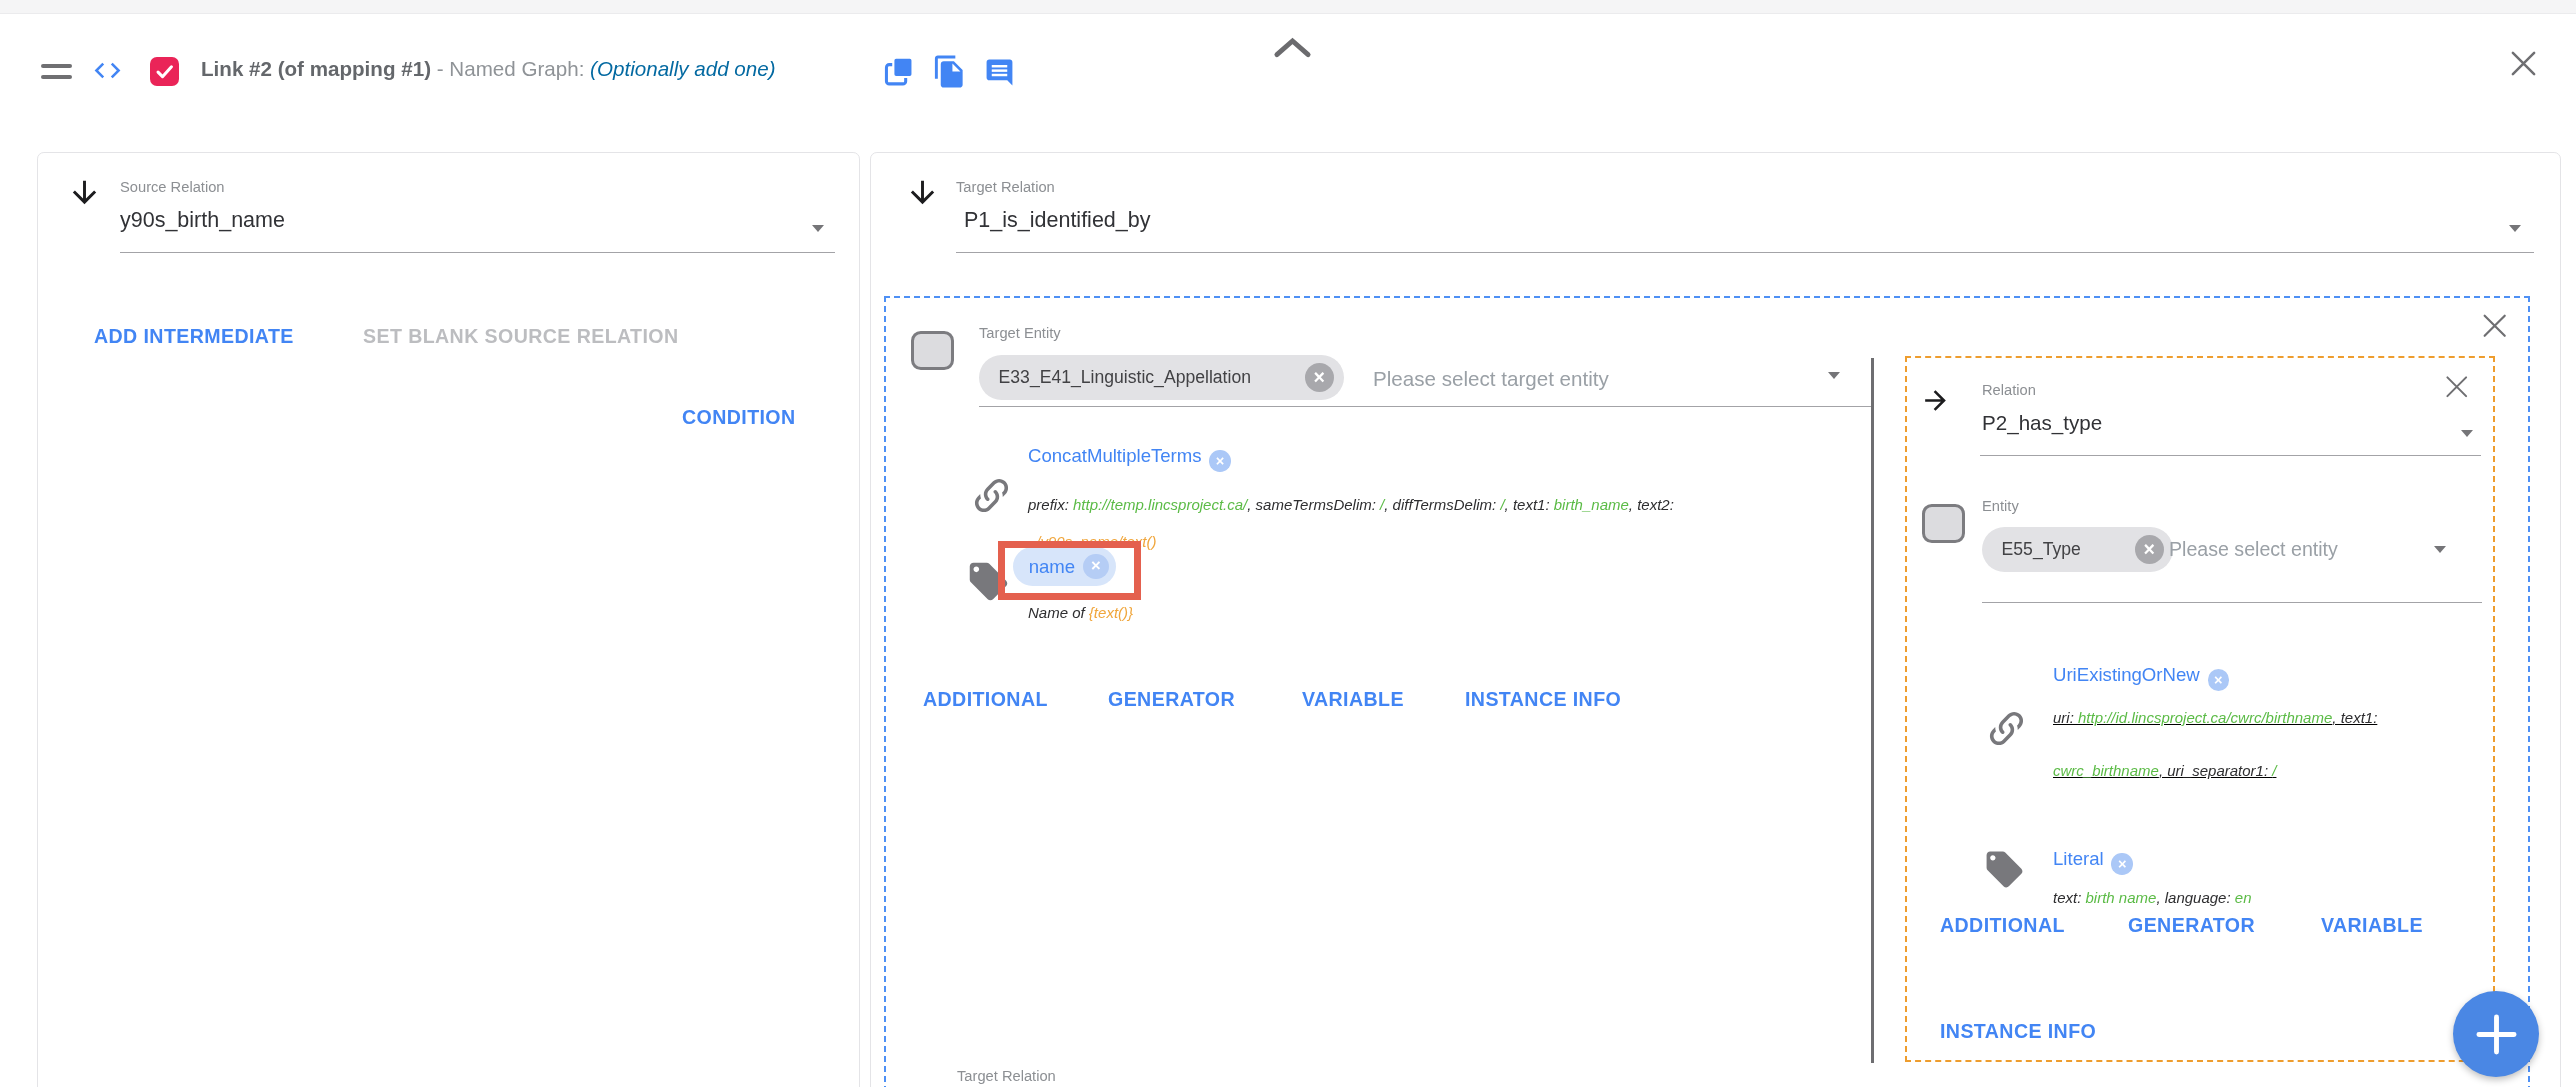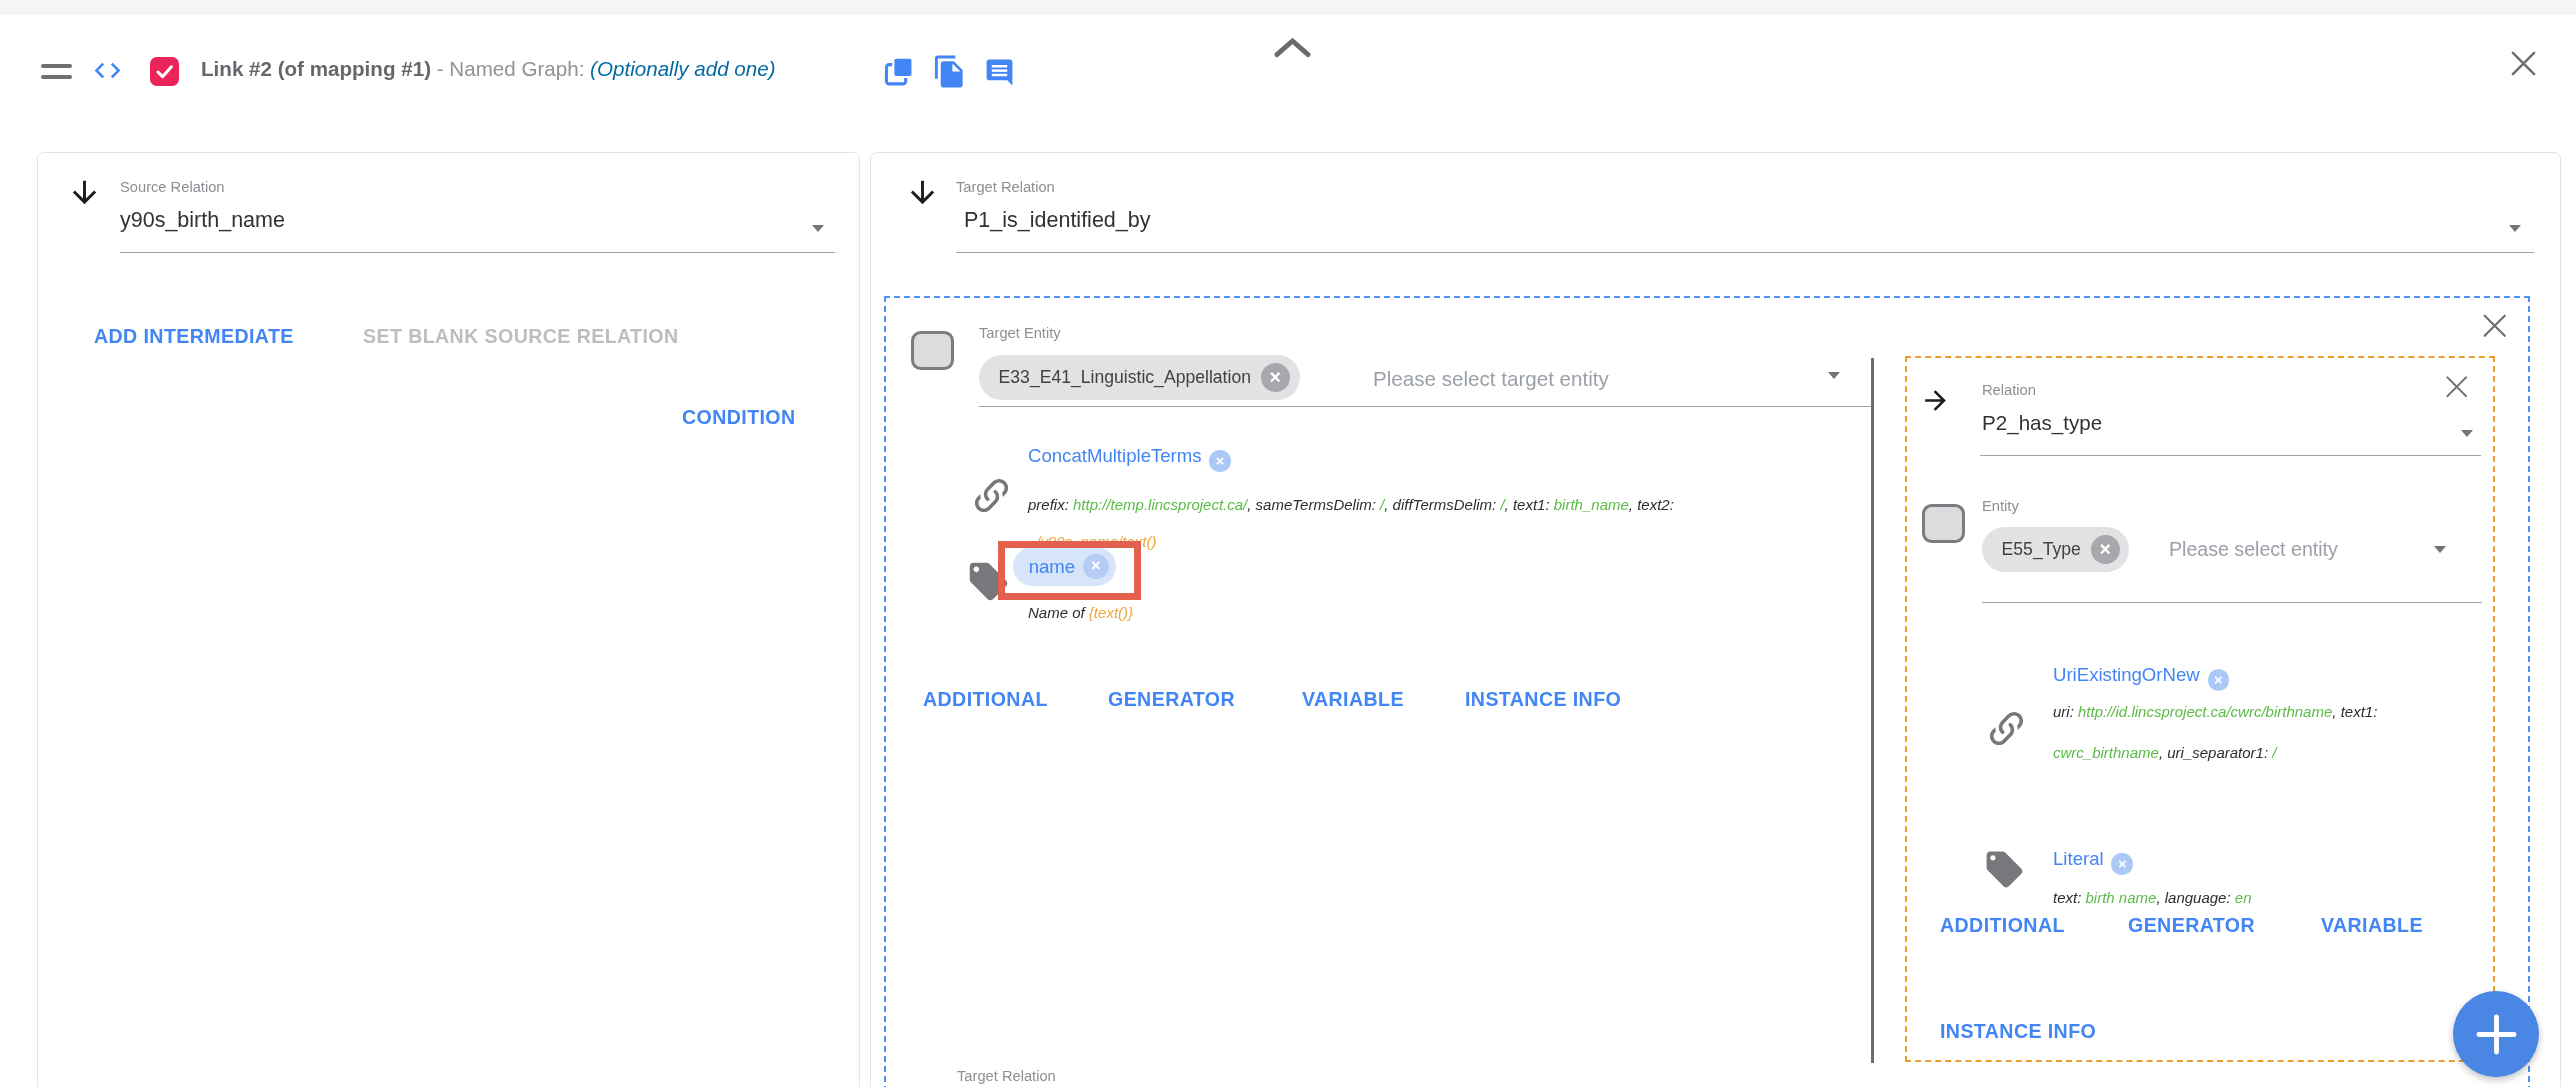--- a/index.html
+++ b/index.html
@@ -25,21 +25,21 @@
   .fld-label{font-size:14.7px;color:#8c8f93;}
   .fld-value{font-size:21.5px;color:#313236;}
   .underline{height:1px;background:#a3a3a7;}
   .caret{width:0;height:0;border-left:6.9px solid transparent;border-right:6.9px solid transparent;border-top:7.8px solid #757578;}
   .txt-btn{font-size:19.6px;font-weight:bold;color:#4285f4;letter-spacing:0.4px;white-space:nowrap;cursor:pointer;}
   .txt-btn.disabled{color:#bcbdc0;}
   
   #entity-box{left:884px;top:296px;width:1642px;height:852px;border:2.9px dashed #4e90f5;background:#fff;}
   #relation-box{left:1905px;top:356px;width:586px;height:702px;border:2.9px dashed #ee9d2e;background:#fff;}
   .mcheckbox{width:43px;height:39px;border:3.9px solid #7c7c80;background:#dcdcdf;border-radius:9.8px;box-sizing:border-box;}
-  .chip{display:inline-flex;align-items:center;background:#e2e2e5;border-radius:23.5px;height:45px;padding:0 9.8px 0 19.6px;}
+  .chip{display:inline-flex;align-items:center;background:#e2e2e5;border-radius:23.5px;height:45px;padding:0 9.8px 0 19.6px;gap:44px;}
   .chip .chip-label{font-size:17.6px;color:#424245;white-space:nowrap;}
   .chip-x{width:29px;height:29px;margin-left:9.8px;border-radius:50%;background:#a8a8ac;color:#fff;
           display:inline-flex;align-items:center;justify-content:center;font-size:19.6px;font-weight:bold;line-height:1;}
   .placeholder{font-size:20.6px;color:#9aa0a6;white-space:nowrap;}
   .gen-title{font-size:18.6px;color:#4285f4;white-space:nowrap;}
   .cancel-blue{display:inline-flex;width:21.5px;height:21.5px;margin-left:7.8px;border-radius:50%;background:#abc8f7;color:#fff;
                align-items:center;justify-content:center;font-size:14.7px;font-weight:bold;vertical-align:-3.9px;}
   .params{font-size:15px;font-style:italic;line-height:37px;overflow-wrap:anywhere;}
   .seg-plain{color:#2e2e30;}
   .seg-green{color:#5bbb46;}
@@ -216,21 +216,21 @@
   <div class="abs placeholder" style="left:262px;top:180px;font-size:19.6px;">Please select entity</div>
   <div class="abs caret" style="left:527px;top:188px;"></div>
   <div class="abs underline" style="left:75px;top:244px;width:500px;"></div>
 
   <div class="abs" style="left:78px;top:349px;">
     <svg width="43" height="43" viewBox="0 0 24 24">
         <path style="fill:#78787c" d="M10.59,13.41C11,13.8 11,14.44 10.59,14.83C10.2,15.22 9.56,15.22 9.17,14.83C7.22,12.88 7.22,9.71 9.17,7.76L12.71,4.22C14.66,2.27 17.83,2.27 19.78,4.22C21.73,6.17 21.73,9.34 19.78,11.29L18.29,12.78C18.3,11.96 18.17,11.14 17.89,10.36L18.36,9.88C19.54,8.71 19.54,6.81 18.36,5.64C17.19,4.46 15.29,4.46 14.12,5.64L10.59,9.17C9.41,10.34 9.41,12.24 10.59,13.41M13.41,9.17C13.8,8.78 14.44,8.78 14.83,9.17C16.78,11.12 16.78,14.29 14.83,16.24L11.29,19.78C9.34,21.73 6.17,21.73 4.22,19.78C2.27,17.83 2.27,14.66 4.22,12.71L5.71,11.22C5.7,12.04 5.83,12.86 6.11,13.65L5.64,14.12C4.46,15.29 4.46,17.19 5.64,18.36C6.81,19.54 8.71,19.54 9.88,18.36L13.41,14.83C14.59,13.66 14.59,11.76 13.41,10.59C13,10.2 13,9.56 13.41,9.17Z"></path>
       </svg>
   </div>
   <div class="abs gen-title" style="left:146px;top:306px;"><span>UriExistingOrNew</span><span class="cancel-blue icon-btn">×</span></div>
-  <div class="abs params" style="left:146px;top:333px;width:415px;line-height:41px;"><span class="seg-plain">uri: </span><span class="seg-green">http://id.lincsproject.ca/cwrc/birthname</span><span class="seg-plain">, text1: </span><span class="seg-green">cwrc_birthname</span><span class="seg-plain">, uri_separator1: </span><span class="seg-green">/</span></div>
+  <div class="abs params" style="left:146px;top:333px;width:415px;line-height:53px;text-decoration:underline;"><span class="seg-plain">uri: </span><span class="seg-green">http://id.lincsproject.ca/cwrc/birthname</span><span class="seg-plain">, text1: </span><span class="seg-green">cwrc_birthname</span><span class="seg-plain">, uri_separator1: </span><span class="seg-green">/</span></div>
 
   <div class="abs" style="left:76px;top:490px;">
     <svg width="43" height="43" viewBox="0 0 24 24">
         <path fill="#78787c" d="M21.41 11.58l-9-9C12.05 2.22 11.55 2 11 2H4c-1.1 0-2 .9-2 2v7c0 .55.22 1.05.59 1.42l9 9c.36.36.86.58 1.41.58.55 0 1.05-.22 1.41-.59l7-7c.37-.36.59-.86.59-1.41 0-.55-.23-1.06-.59-1.42zM5.5 7C4.67 7 4 6.33 4 5.5S4.67 4 5.5 4 7 4.67 7 5.5 6.33 7 5.5 7z"></path>
       </svg>
   </div>
   <div class="abs gen-title" style="left:146px;top:490px;"><span>Literal</span><span class="cancel-blue icon-btn">×</span></div>
   <div class="abs params" style="left:146px;top:521px;width:415px;"><span class="seg-plain">text: </span><span class="seg-green">birth name</span><span class="seg-plain">, language: </span><span class="seg-green">en</span></div>
 
   <div class="abs txt-btn" style="left:33px;top:556px;">ADDITIONAL</div>

